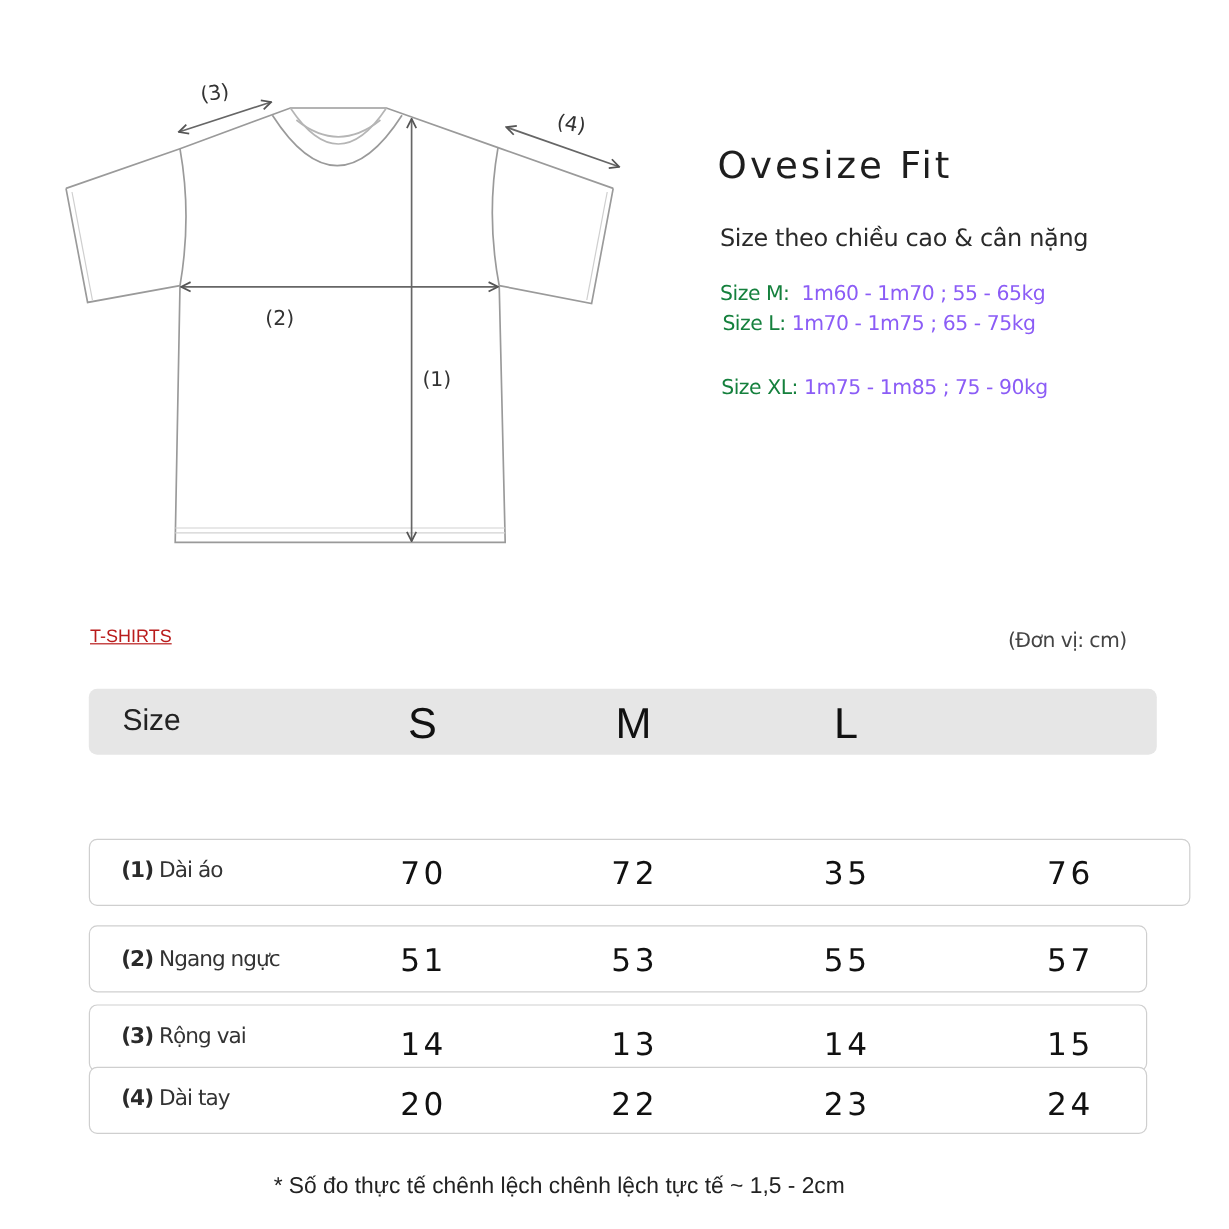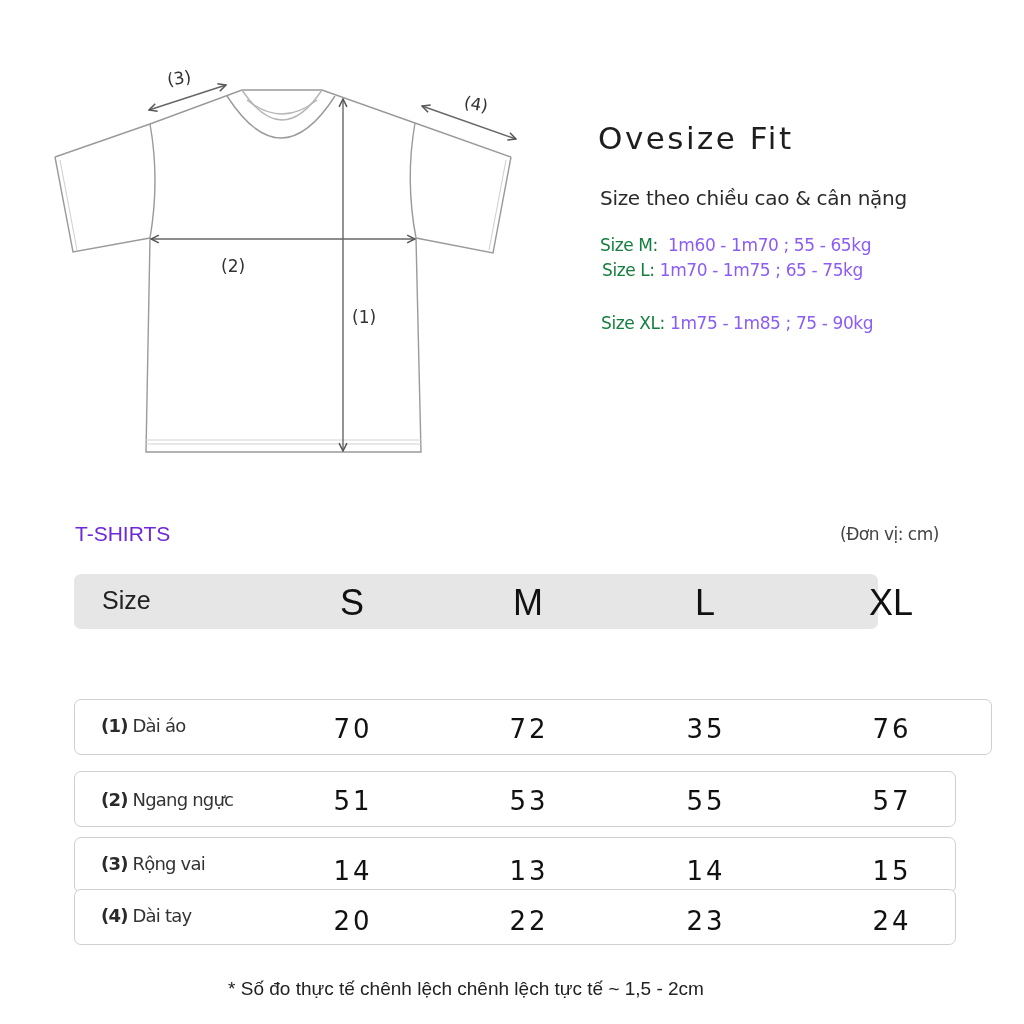--- a/index.html
+++ b/index.html
@@ -12,25 +12,25 @@
 
   .fit-title { position: absolute; left: 598px; top: 120px; font-family: "DejaVu Sans", sans-serif;
                font-size: 31px; letter-spacing: 2.5px; color: #1e1e1e; }
   .fit-sub { position: absolute; left: 600px; top: 186px; font-family: "DejaVu Sans", sans-serif;
              font-size: 20px; color: #2a2a2a; letter-spacing: -0.3px; }
   .fit-line { position: absolute; font-family: "DejaVu Sans", sans-serif; font-size: 17px; color: #333;
               letter-spacing: -0.4px; white-space: pre; }
   .fit-line .k { color: #15803d; }
   .fit-line .v { color: #8b5cf6; }
 
-  .section-title { position: absolute; left: 75px; top: 522px; font-size: 21px; color: #6d28d9; }
+  .section-title { position: absolute; left: 75px; top: 522px; font-size: 15px; color: #b91c1c; text-decoration: underline; }
   .unit { position: absolute; left: 840px; top: 524px; font-family: "DejaVu Sans", sans-serif;
           font-size: 17px; color: #444; letter-spacing: -0.5px; }
 
-  .hdr { position: absolute; left: 74px; top: 574px; width: 804px; height: 55px; background: #e6e6e6;
+  .hdr { position: absolute; left: 74px; top: 574px; width: 890px; height: 55px; background: #e6e6e6;
          border-radius: 7px; }
   .hdr .lbl { position: absolute; left: 28px; top: 12px; font-size: 25px; color: #222; }
   .col { position: absolute; text-align: center; width: 120px; }
   .hdr .col { top: 8px; font-size: 36px; color: #111; }
 
   .row { position: absolute; left: 74px; width: 880px; height: 54px; border: 1.5px solid #cfcfcf;
          border-radius: 7px; background: #fff; }
   .row .lbl { position: absolute; left: 26px; top: 15px; font-family: "DejaVu Sans", sans-serif;
               font-size: 18px; color: #333; letter-spacing: -0.8px; }
   .row .lbl b { font-weight: bold; color: #2a2a2a; }
@@ -97,21 +97,20 @@
 <div class="fit-line" style="left:601px;top:313px;"><span class="k">Size XL:</span> <span class="v">1m75 - 1m85</span> <span class="v">;</span> <span class="v">75 - 90kg</span></div>
 
 <div class="section-title">T-SHIRTS</div>
 <div class="unit">(Đơn vị: cm)</div>
 
 <div class="hdr">
   <span class="lbl">Size</span>
   <span class="col" style="left:218px;">S</span>
   <span class="col" style="left:394px;">M</span>
   <span class="col" style="left:571px;">L</span>
-  <span class="col" style="left:757px;">XL</span>
 </div>
 
 <div class="row" style="top:699px;padding-left:36px;">
   <span class="lbl"><b>(1)</b> <span>Dài áo</span></span>
   <span class="col" style="left:218px;">70</span>
   <span class="col" style="left:394px;">72</span>
   <span class="col" style="left:571px;">35</span>
   <span class="col" style="left:757px;">76</span>
 </div>
 

